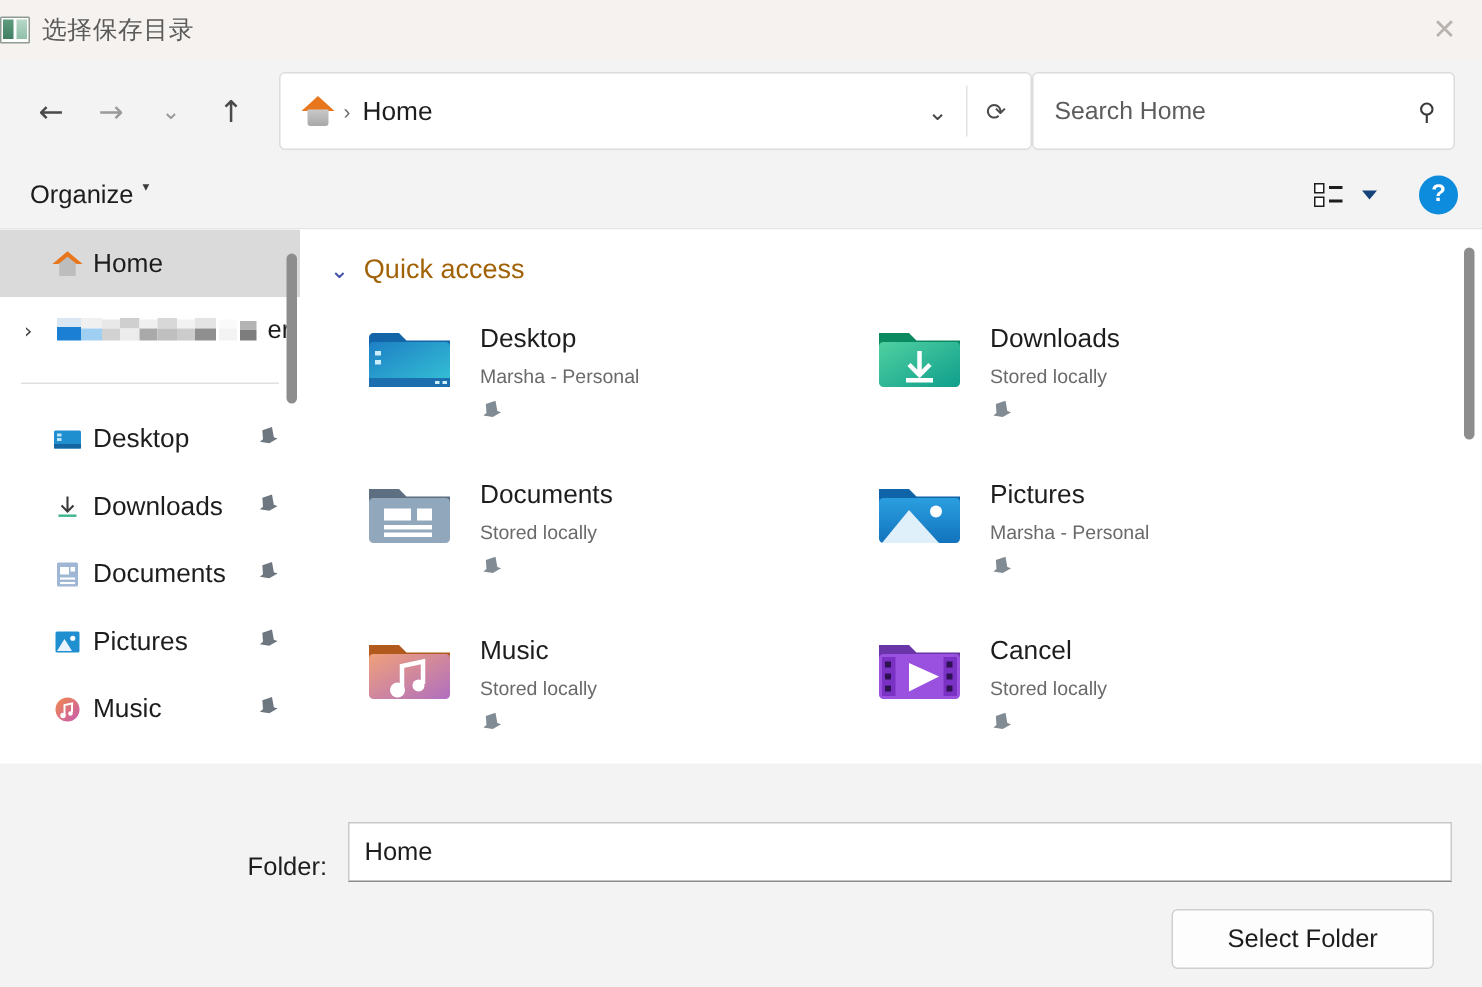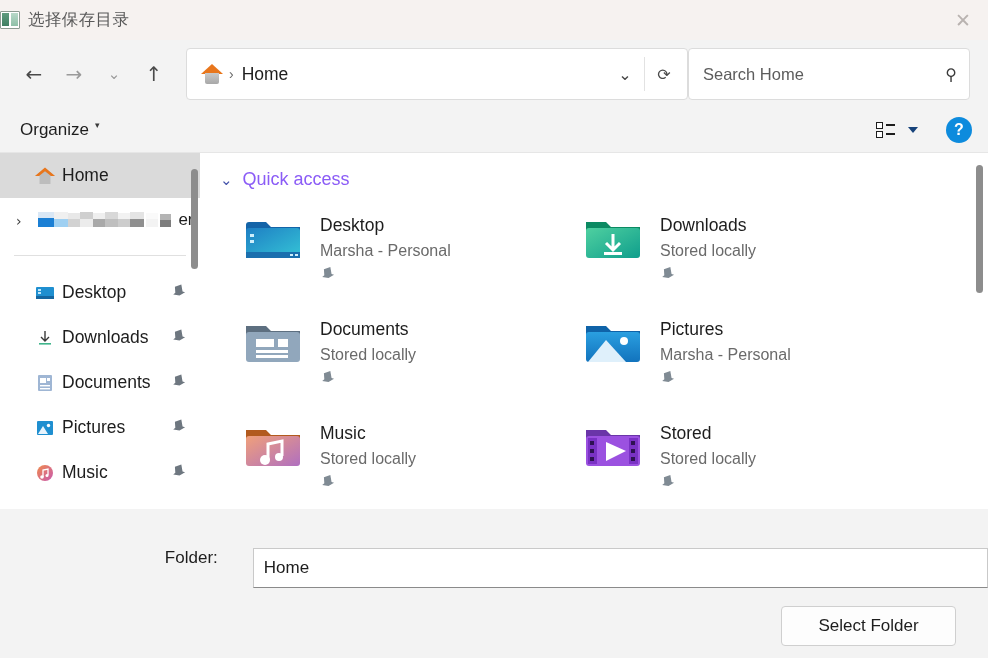--- a/index.html
+++ b/index.html
@@ -259,39 +259,39 @@
     position: relative;
     overflow: hidden;
     height: 356px;
   }
   .qa-header {
     display: flex; align-items: center;
     gap: 10px;
     padding: 16px 0 8px 20px;
   }
   .qa-chev { font-size: 15px; color: #3f4fa8; font-family:"DejaVu Sans",sans-serif; }
-  .qa-title { font-size: 18px; color: #8b5cf6; }
+  .qa-title { font-size: 18px; color: #a16207; }
 
   .tiles {
     display: grid;
     grid-template-columns: 340px 1fr;
     row-gap: 0px;
     padding-left: 42px;
     padding-top: 6px;
   }
   .tile {
     display: flex;
     height: 104px;
     align-items: flex-start;
     padding-top: 6px;
   }
   .tile-icon { width: 62px; flex: 0 0 62px; height: 58px; position: relative; margin-right: 16px; }
   .tile-text { padding-top: 2px; }
   .tile-name { font-size: 17.5px; color: #1d1d1d; line-height: 26px; }
-  .tile-sub { font-size: 16px; color: #6a6a6a; line-height: 26px; }
+  .tile-sub { font-size: 13px; color: #6a6a6a; line-height: 26px; }
   .tile-pin {
     color: #6e7780; font-size: 15px; margin-top: 2px; display: inline-block;
     transform: rotate(35deg);
     font-family: "DejaVu Sans", sans-serif;
   }
 
   .content-scroll {
     position: absolute; right: 5px; top: 10px;
     width: 7px; height: 330px;
   }
@@ -301,24 +301,23 @@
     background: #8d8d8d; border-radius: 4px;
   }
 
   
   .footer {
     flex: 0 0 142px;
     background: #f3f3f3;
     position: relative;
   }
   .folder-row {
-    display: flex; align-items: flex-start;
+    display: flex; align-items: flex-end;
     padding-top: 32px;
     padding-left: 20px;
-    gap: 21px;
   }
   .folder-label {
     font-size: 17px; color: #1d1d1d;
     width: 212px; text-align: right;
     padding-right: 14px;
   }
   .folder-input {
     width: 736px; height: 40px;
     background: #ffffff;
     border: 1px solid #c9c9c9;
@@ -685,21 +684,21 @@
               <rect x="8" y="23" width="4" height="4" fill="#2e1152"></rect>
               <rect x="8" y="31" width="4" height="4" fill="#2e1152"></rect>
               <rect x="8" y="39" width="4" height="4" fill="#2e1152"></rect>
               <rect x="49" y="23" width="4" height="4" fill="#2e1152"></rect>
               <rect x="49" y="31" width="4" height="4" fill="#2e1152"></rect>
               <rect x="49" y="39" width="4" height="4" fill="#2e1152"></rect>
               <polygon points="24,24 44,33 24,43" fill="#ffffff"></polygon>
             </svg>
           </span>
           <span class="tile-text">
-            <div class="tile-name">Stored</div>
+            <div class="tile-name">Cancel</div>
             <div class="tile-sub">Stored locally</div>
             <span class="tile-pin">
               <svg width="15" height="15" viewBox="0 0 15 15">
                   <path d="M5 1 L10 6 L12.5 5.2 L9.8 11 L4 13.7 L4.8 11.2 L1 6.5 Z" fill="#808b94"></path>
                 </svg>
             </span>
           </span>
         </div>
 
       </div>

